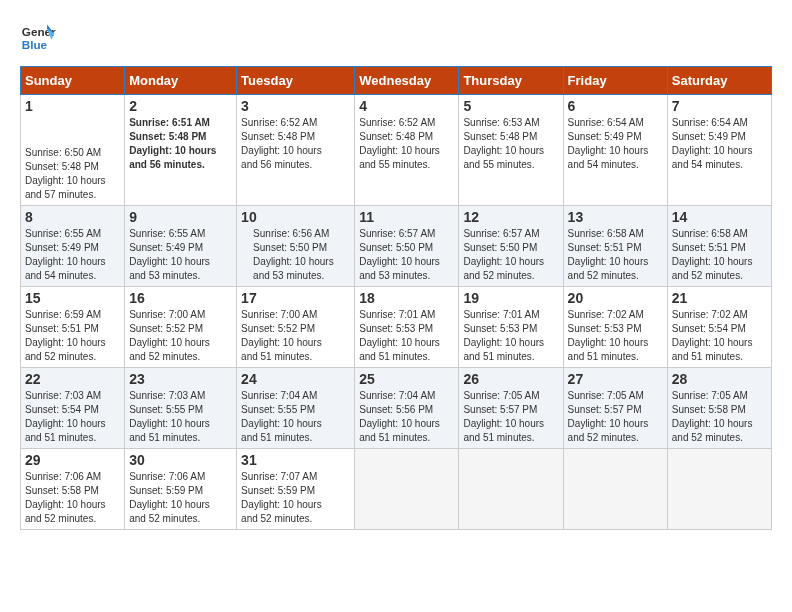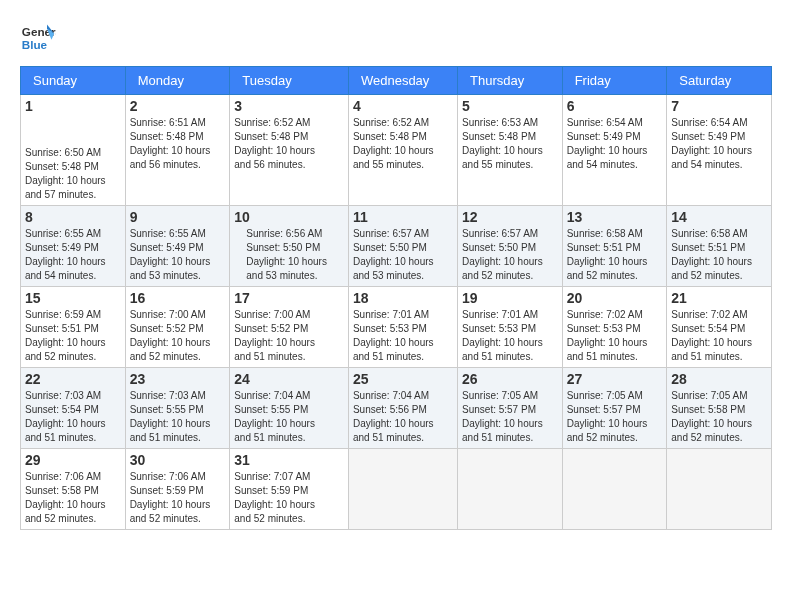--- a/index.html
+++ b/index.html
@@ -36,26 +36,26 @@
     .location-title {
       font-size: 16px;
       color: #555;
     }
     table {
       width: 100%;
       border-collapse: collapse;
       font-size: 11px;
     }
     thead tr th {
-      background-color: #3b82f6;
+      background-color: #c2410c;
       color: #fff;
-      padding: 6px 12px;
+      padding: 6px 4px;
       text-align: left;
       font-size: 13px;
-      font-weight: normal;
+      font-weight: bold;
       border: 1px solid #2a7dc9;
     }
     tbody tr td {
       border: 1px solid #ccc;
       vertical-align: top;
       padding: 3px 4px;
       height: 80px;
     }
     tbody tr:nth-child(even) td {
       background-color: #f0f4f8;
@@ -113,21 +113,21 @@
   <tr>
         <td>
           <span class="day-num">1</span>
           <div class="day-info" style="white-space: pre-line; margin-top: 32px;">Sunrise: 6:50 AM
 Sunset: 5:48 PM
 Daylight: 10 hours
 and 57 minutes.</div>
         </td>
         <td>
           <span class="day-num">2</span>
-          <div class="day-info" style="white-space: pre-line;">Sunrise: 6:51 AM
+          <div class="day-info" style="white-space: pre-line; font-weight: bold;">Sunrise: 6:51 AM
 Sunset: 5:48 PM
 Daylight: 10 hours
 and 56 minutes.</div>
         </td>
         <td>
           <span class="day-num">3</span>
           <div class="day-info" style="white-space: pre-line;">Sunrise: 6:52 AM
 Sunset: 5:48 PM
 Daylight: 10 hours
 and 56 minutes.</div>

